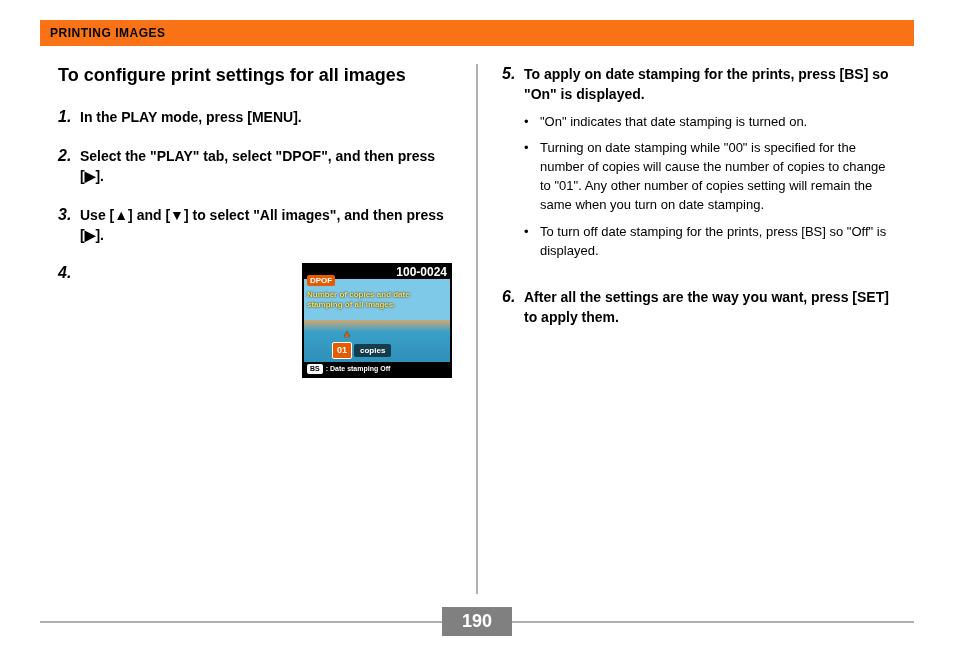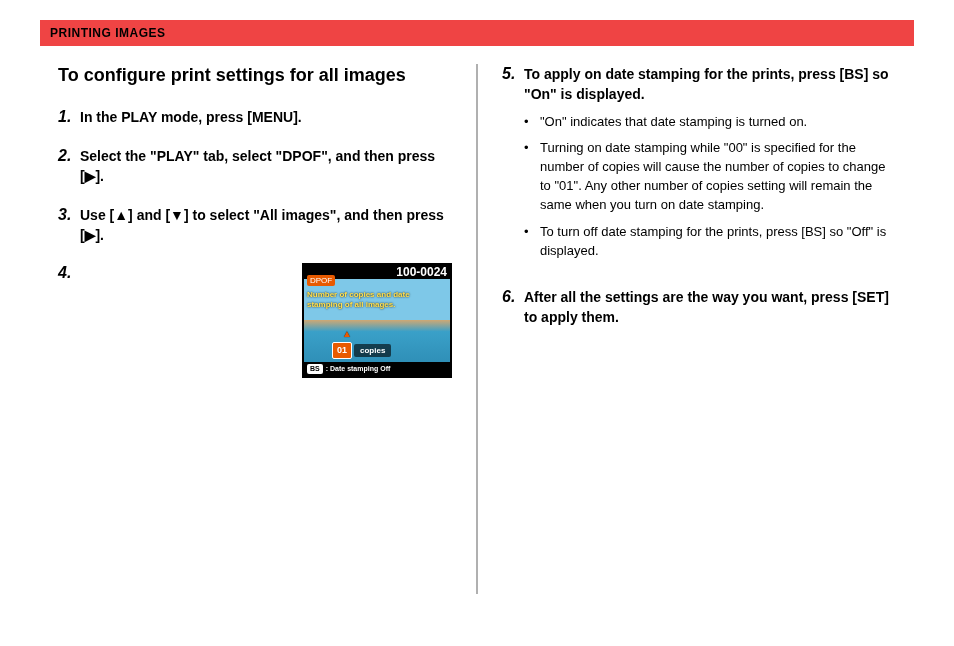--- a/index.html
+++ b/index.html
@@ -1,38 +1,38 @@
 <!DOCTYPE html>
 <html><head>
 <meta charset="utf-8">
 <style>
   * { box-sizing: border-box; margin: 0; padding: 0; }
   html, body { width: 954px; height: 646px; font-family: Arial, Helvetica, sans-serif; background: #fff; color: #000; }
   .page { width: 954px; height: 646px; position: relative; padding: 20px 40px 0 40px; }
-  .header-bar { background: #ef4444; padding: 6px 10px; font-size: 12px; font-weight: bold; letter-spacing: 0.5px; }
+  .header-bar { background: #f97316; padding: 6px 10px; font-size: 12px; font-weight: bold; letter-spacing: 0.5px; }
   .columns { display: flex; margin-top: 18px; height: 530px; }
   .col { flex: 1; padding: 0 18px; position: relative; }
   .divider { width: 2px; background: #b0b0b0; margin: 0 6px; }
   .section-title { font-size: 18px; font-weight: bold; margin-bottom: 20px; line-height: 1.3; }
   ol.steps { list-style: none; }
   ol.steps > li { display: flex; margin-bottom: 18px; font-size: 14px; }
   .step-num { font-weight: bold; font-style: italic; min-width: 22px; font-size: 16px; line-height: 1.3; }
   .step-body { flex: 1; font-weight: bold; line-height: 1.45; }
   .step-body.with-img { display: flex; gap: 12px; }
   .step-text { flex: 1; }
   ul.bullets { list-style: none; margin-top: 8px; font-weight: normal; font-size: 13px; }
   ul.bullets li { display: flex; margin-bottom: 8px; line-height: 1.45; }
   ul.bullets li::before { content: "•"; min-width: 16px; }
   .screenshot {
     width: 150px; height: 115px; border: 2px solid #000; position: relative;
     background: linear-gradient(to bottom, #7ec8e8 0%, #7ec8e8 50%, #c8a878 50%, #3aa0c8 60%, #2a88b0 100%);
     flex-shrink: 0;
   }
   .sc-top { position: absolute; top: 0; left: 0; right: 0; height: 14px; background: #000; display: flex; justify-content: space-between; align-items: center; padding: 0 3px; }
-  .sc-dpof { background: #e85a00; color: #fff; font-size: 8px; font-weight: normal; padding: 0 3px; border-radius: 2px; margin-top: 16px; }
+  .sc-dpof { background: #e85a00; color: #fff; font-size: 8px; font-weight: bold; padding: 0 3px; border-radius: 2px; margin-top: 16px; }
   .sc-id { color: #fff; font-size: 12px; }
   .sc-msg { position: absolute; top: 16px; left: 3px; right: 3px; font-size: 8px; color: #ffe050; text-shadow: 0 0 2px #000; line-height: 1.2; margin-top: 9px; }
   .sc-copies-wrap { position: absolute; top: 62px; left: 28px; right: 6px; }
   .sc-arrow { color: #e85a00; font-size: 10px; text-align: center; width: 30px; text-shadow: 0 0 1px #000; }
   .sc-copies { display: flex; align-items: center; }
   .sc-count { background: #e85a00; color: #fff; border: 1px solid #fff; font-size: 9px; font-weight: bold; padding: 1px 4px; border-radius: 2px; }
   .sc-copies-label { background: rgba(0,0,0,0.6); color: #fff; font-size: 8px; padding: 1px 6px; margin-left: 2px; border-radius: 2px; }
   .sc-bottom { position: absolute; bottom: 0; left: 0; right: 0; height: 14px; background: #000; display: flex; align-items: center; padding: 0 3px; }
   .sc-bs { background: #fff; color: #000; font-size: 7px; font-weight: bold; padding: 0 3px; border-radius: 2px; margin-right: 3px; }
   .sc-ds { color: #fff; font-size: 7px; }
@@ -114,13 +114,20 @@
           </div>
         </li>
         <li>
           <div class="step-num">6.</div>
           <div class="step-body">After all the settings are the way you want, press [SET] to apply them.</div>
         </li>
       </ol>
     </div>
   </div>
 
+  <div class="footer">
+    <div class="footer-rule">
+      <div class="footer-line"></div>
+      <div class="page-num">190</div>
+      <div class="footer-line"></div>
+    </div>
+  </div>
 </div>
 
 </body></html>

